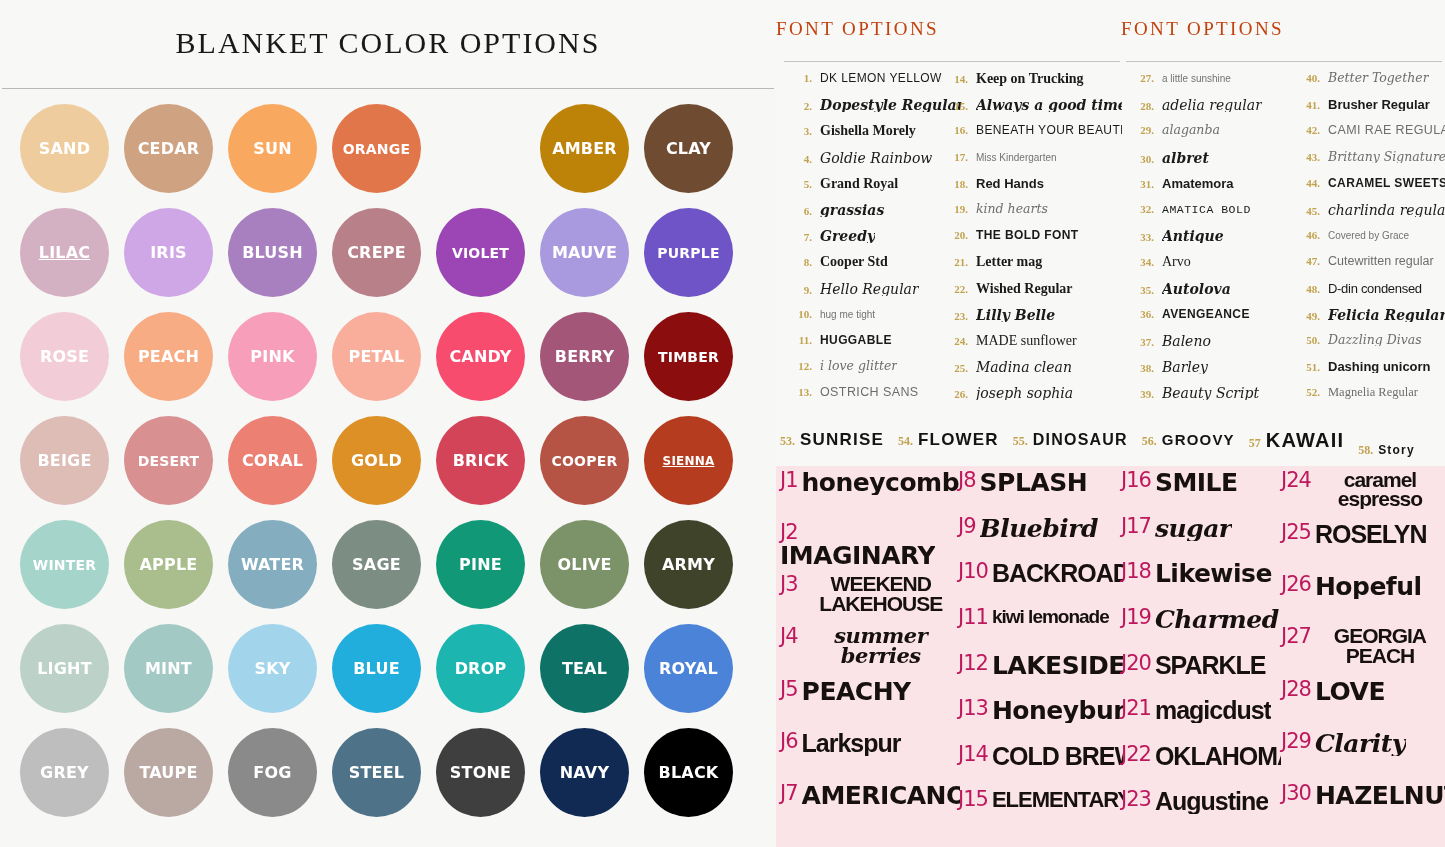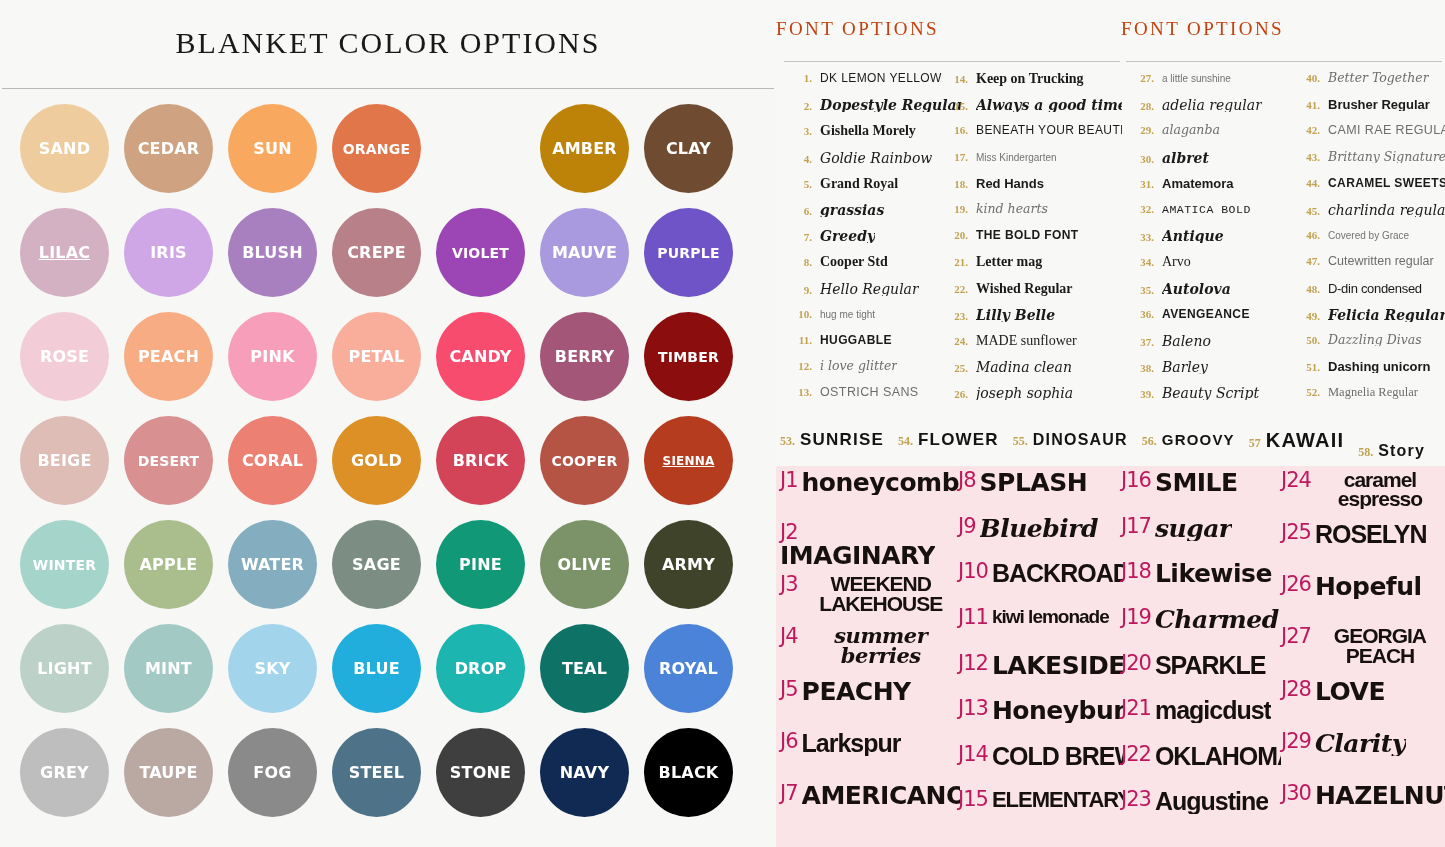--- a/index.html
+++ b/index.html
@@ -555,21 +555,21 @@
         <div class="strip-item">
           <span class="strip-num">56.</span>
           <span class="strip-name" style="font-size: 15px;">GROOVY</span>
         </div>
         <div class="strip-item">
           <span class="strip-num">57</span>
           <span class="strip-name" style="font-size: 20px;">KAWAII</span>
         </div>
         <div class="strip-item">
           <span class="strip-num">58.</span>
-          <span class="strip-name" style="font-size: 16px; margin-top: 21px;">Story</span>
+          <span class="strip-name" style="font-size: 12px; margin-top: 21px;">Story</span>
         </div>
       </div>
   </div>
 
   <div id="pink-panel">
     <div class="j-col" id="j-col-1">
         <div class="j-item" style="height: 52.1429px;">
           <span class="j-code">J1</span>
           <span class="j-name j-disp" style="font-size: 25px;">honeycomb</span>
         </div>

